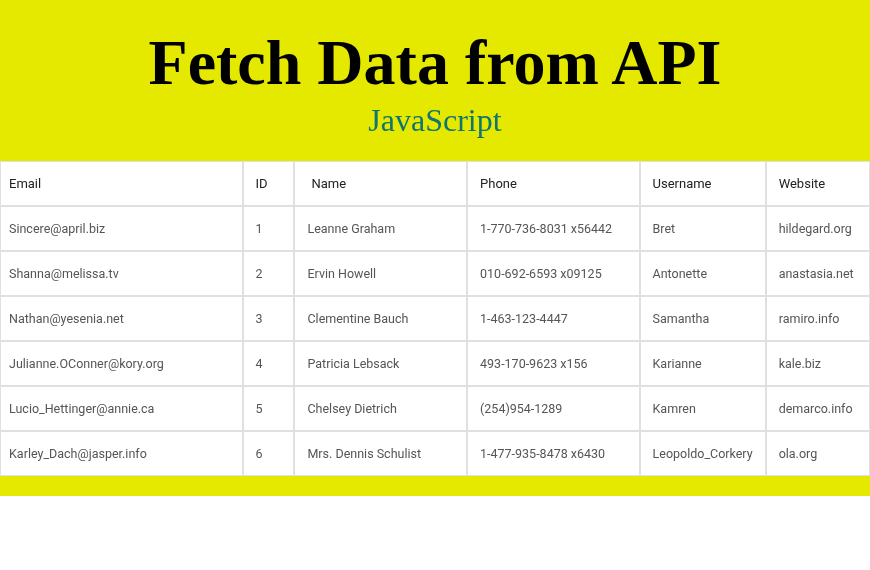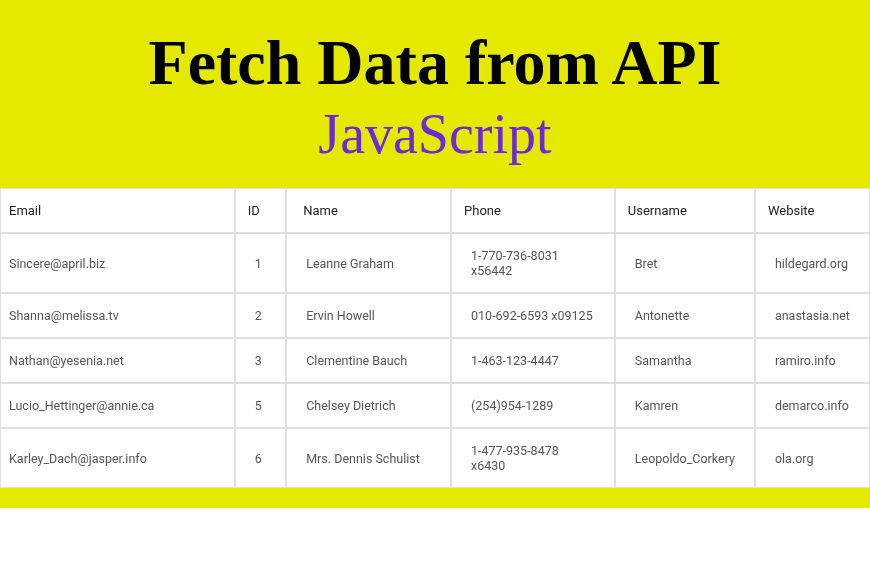--- a/index.html
+++ b/index.html
@@ -18,22 +18,22 @@
 .title {
   font-family: Georgia, "Times New Roman", serif;
   font-weight: 900;
   font-size: 64px;
   color: #000;
   line-height: 1.1;
 }
 .subtitle {
   font-family: Georgia, "Times New Roman", serif;
   font-weight: 400;
-  font-size: 56px;
-  color: #6d28d9;
+  font-size: 32px;
+  color: #0f766e;
   margin-top: 4px;
 }
 .table-wrap {
   padding: 0;
 }
 table {
   width: 100%;
   border-collapse: separate;
   border-spacing: 0;
   font-size: 13px;
@@ -42,21 +42,21 @@
 }
 thead th {
   text-align: left;
   font-weight: 400;
   padding: 14px 12px;
   background: #fff;
   border: 1px solid #e0e0e0;
   font-size: 13px;
 }
 tbody td {
-  padding: 14px 19px;
+  padding: 14px 12px;
   background: #fff;
   border: 1px solid #e0e0e0;
   color: #555;
   font-size: 12.5px;
 }
 tbody tr {
   background: #f4f4f4;
 }
 thead th:first-child,
 tbody td:first-child {
@@ -113,20 +113,28 @@
         </tr>
         <tr>
           <td>Nathan@yesenia.net</td>
           <td>3</td>
           <td>Clementine Bauch</td>
           <td>1-463-123-4447</td>
           <td>Samantha</td>
           <td>ramiro.info</td>
         </tr>
         <tr>
+          <td>Julianne.OConner@kory.org</td>
+          <td>4</td>
+          <td>Patricia Lebsack</td>
+          <td>493-170-9623 x156</td>
+          <td>Karianne</td>
+          <td>kale.biz</td>
+        </tr>
+        <tr>
           <td>Lucio_Hettinger@annie.ca</td>
           <td>5</td>
           <td>Chelsey Dietrich</td>
           <td>(254)954-1289</td>
           <td>Kamren</td>
           <td>demarco.info</td>
         </tr>
         <tr>
           <td>Karley_Dach@jasper.info</td>
           <td>6</td>

